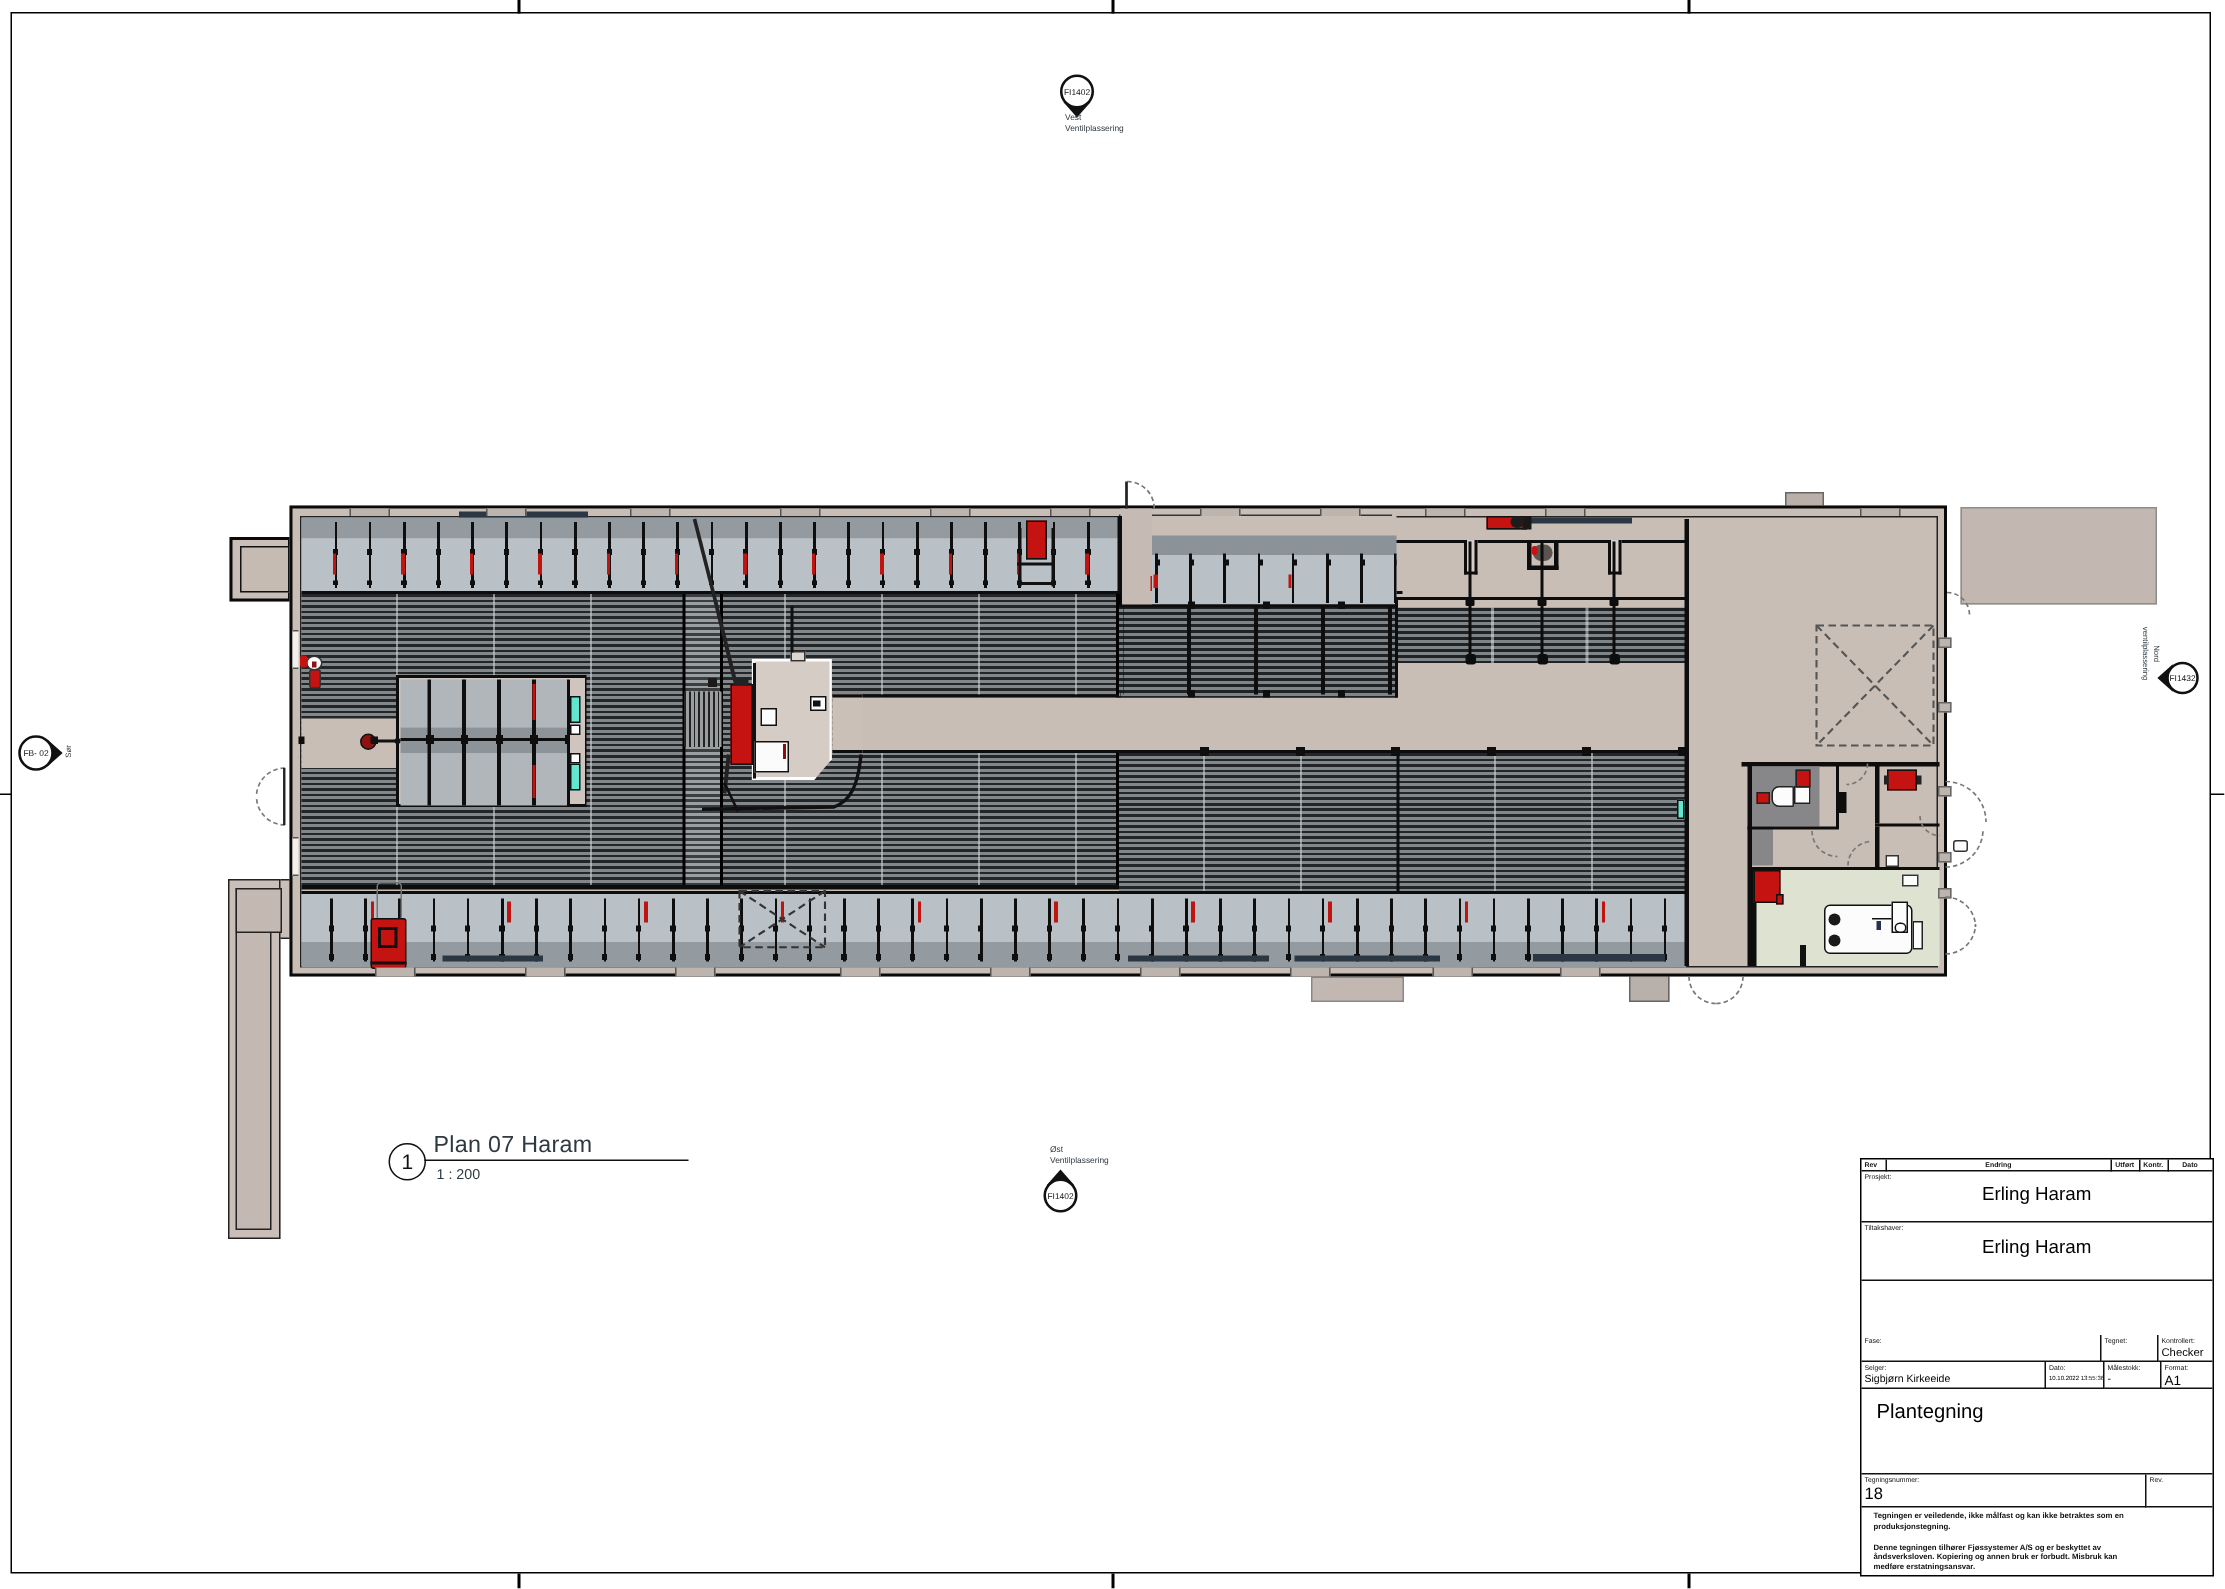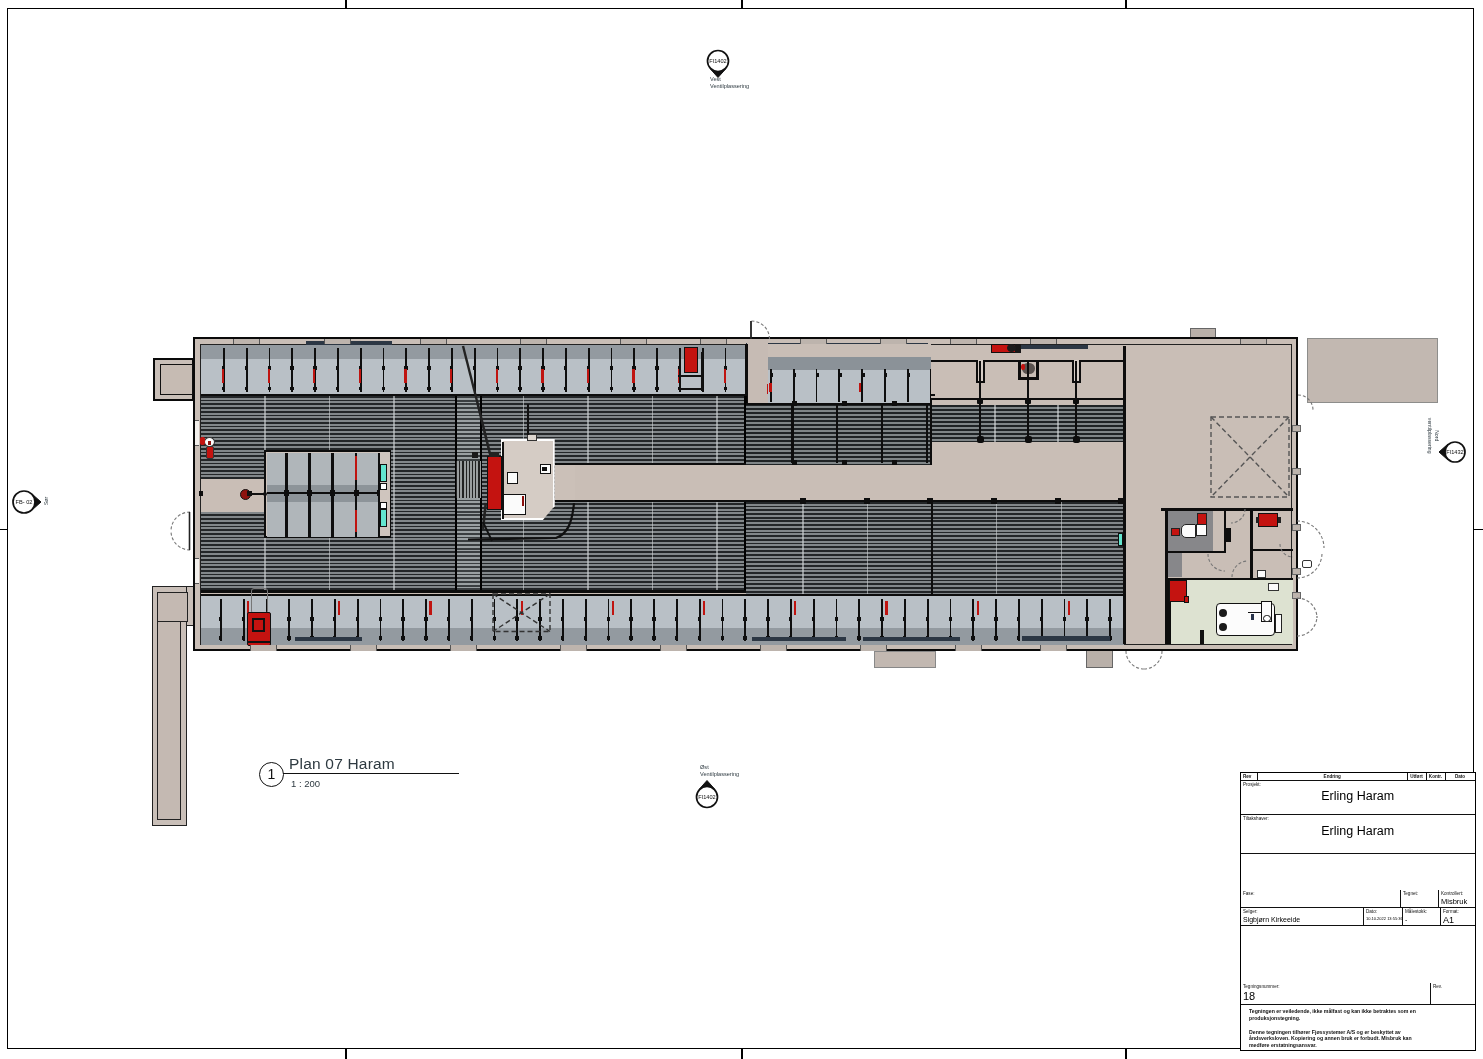--- a/index.html
+++ b/index.html
@@ -299,28 +299,31 @@
    <div class="lbl" style="position:absolute;left:2px;top:1px;">Prosjekt:</div>
    <div style="position:absolute;left:0;top:8px;width:100%;text-align:center;font-size:12.5px;color:#000;">Erling Haram</div>
  </div>
  <div style="position:absolute;left:0;top:42px;width:100%;height:39px;border-bottom:1px solid #111;box-sizing:border-box;">
    <div class="lbl" style="position:absolute;left:2px;top:1px;">Tiltakshaver:</div>
    <div style="position:absolute;left:0;top:9px;width:100%;text-align:center;font-size:12.5px;color:#000;">Erling Haram</div>
  </div>
  <div style="position:absolute;left:0;top:117px;width:100%;height:18px;display:flex;">
   <div class="tb" style="flex:1;"><span class="lbl">Fase:</span></div>
   <div class="tb" style="width:38px;"><span class="lbl">Tegnet:</span><div style="font-size:7.5px;margin-top:14px;text-align:center;">HA</div></div>
-  <div class="tb" style="width:35.5px;border-right:none;"><span class="lbl">Kontrollert:</span><div style="font-size:7.5px;margin-top:2px;">Misbruk</div></div>
+  <div class="tb" style="width:35.5px;border-right:none;"><span class="lbl">Kontrollert:</span><div style="font-size:7.5px;margin-top:2px;">Checker</div></div>
  </div>
  <div style="position:absolute;left:0;top:135px;width:100%;height:18px;display:flex;">
   <div class="tb" style="width:123px;"><span class="lbl">Selger:</span><div style="font-size:7px;margin-top:2px;">Sigbjørn Kirkeeide</div></div>
   <div class="tb" style="width:39px;"><span class="lbl">Dato:</span><div style="font-size:4.0px;margin-top:3px;white-space:nowrap;">10.10.2022 13:55:36</div></div>
   <div class="tb" style="width:38px;"><span class="lbl">Målestokk:</span><div style="font-size:7px;margin-top:2px;">-</div></div>
   <div class="tb" style="flex:1;border-right:none;"><span class="lbl">Format:</span><div style="font-size:9px;margin-top:1px;">A1</div></div>
  </div>
+ <div style="position:absolute;left:0;top:153px;width:100%;height:57px;border-bottom:1px solid #111;box-sizing:border-box;">
+   <div style="position:absolute;left:10px;top:7px;font-size:13.5px;color:#000;">Plantegning</div>
+ </div>
  <div style="position:absolute;left:0;top:210px;width:100%;height:22px;display:flex;">
   <div class="tb" style="width:190px;"><span class="lbl">Tegningsnummer:</span><div style="font-size:11px;margin-top:1px;">18</div></div>
   <div class="tb" style="flex:1;border-right:none;"><span class="lbl">Rev.</span></div>
  </div>
  <div style="position:absolute;left:8px;top:235px;width:178px;font-size:5.2px;font-weight:bold;color:#111;line-height:1.32;">
    Tegningen er veiledende, ikke målfast og kan ikke betraktes som en produksjonstegning.<br><br>
    Denne tegningen tilhører Fjøssystemer A/S og er beskyttet av åndsverksloven. Kopiering og annen bruk er forbudt. Misbruk kan medføre erstatningsansvar.
  </div>
 </div>
 </body></html>

